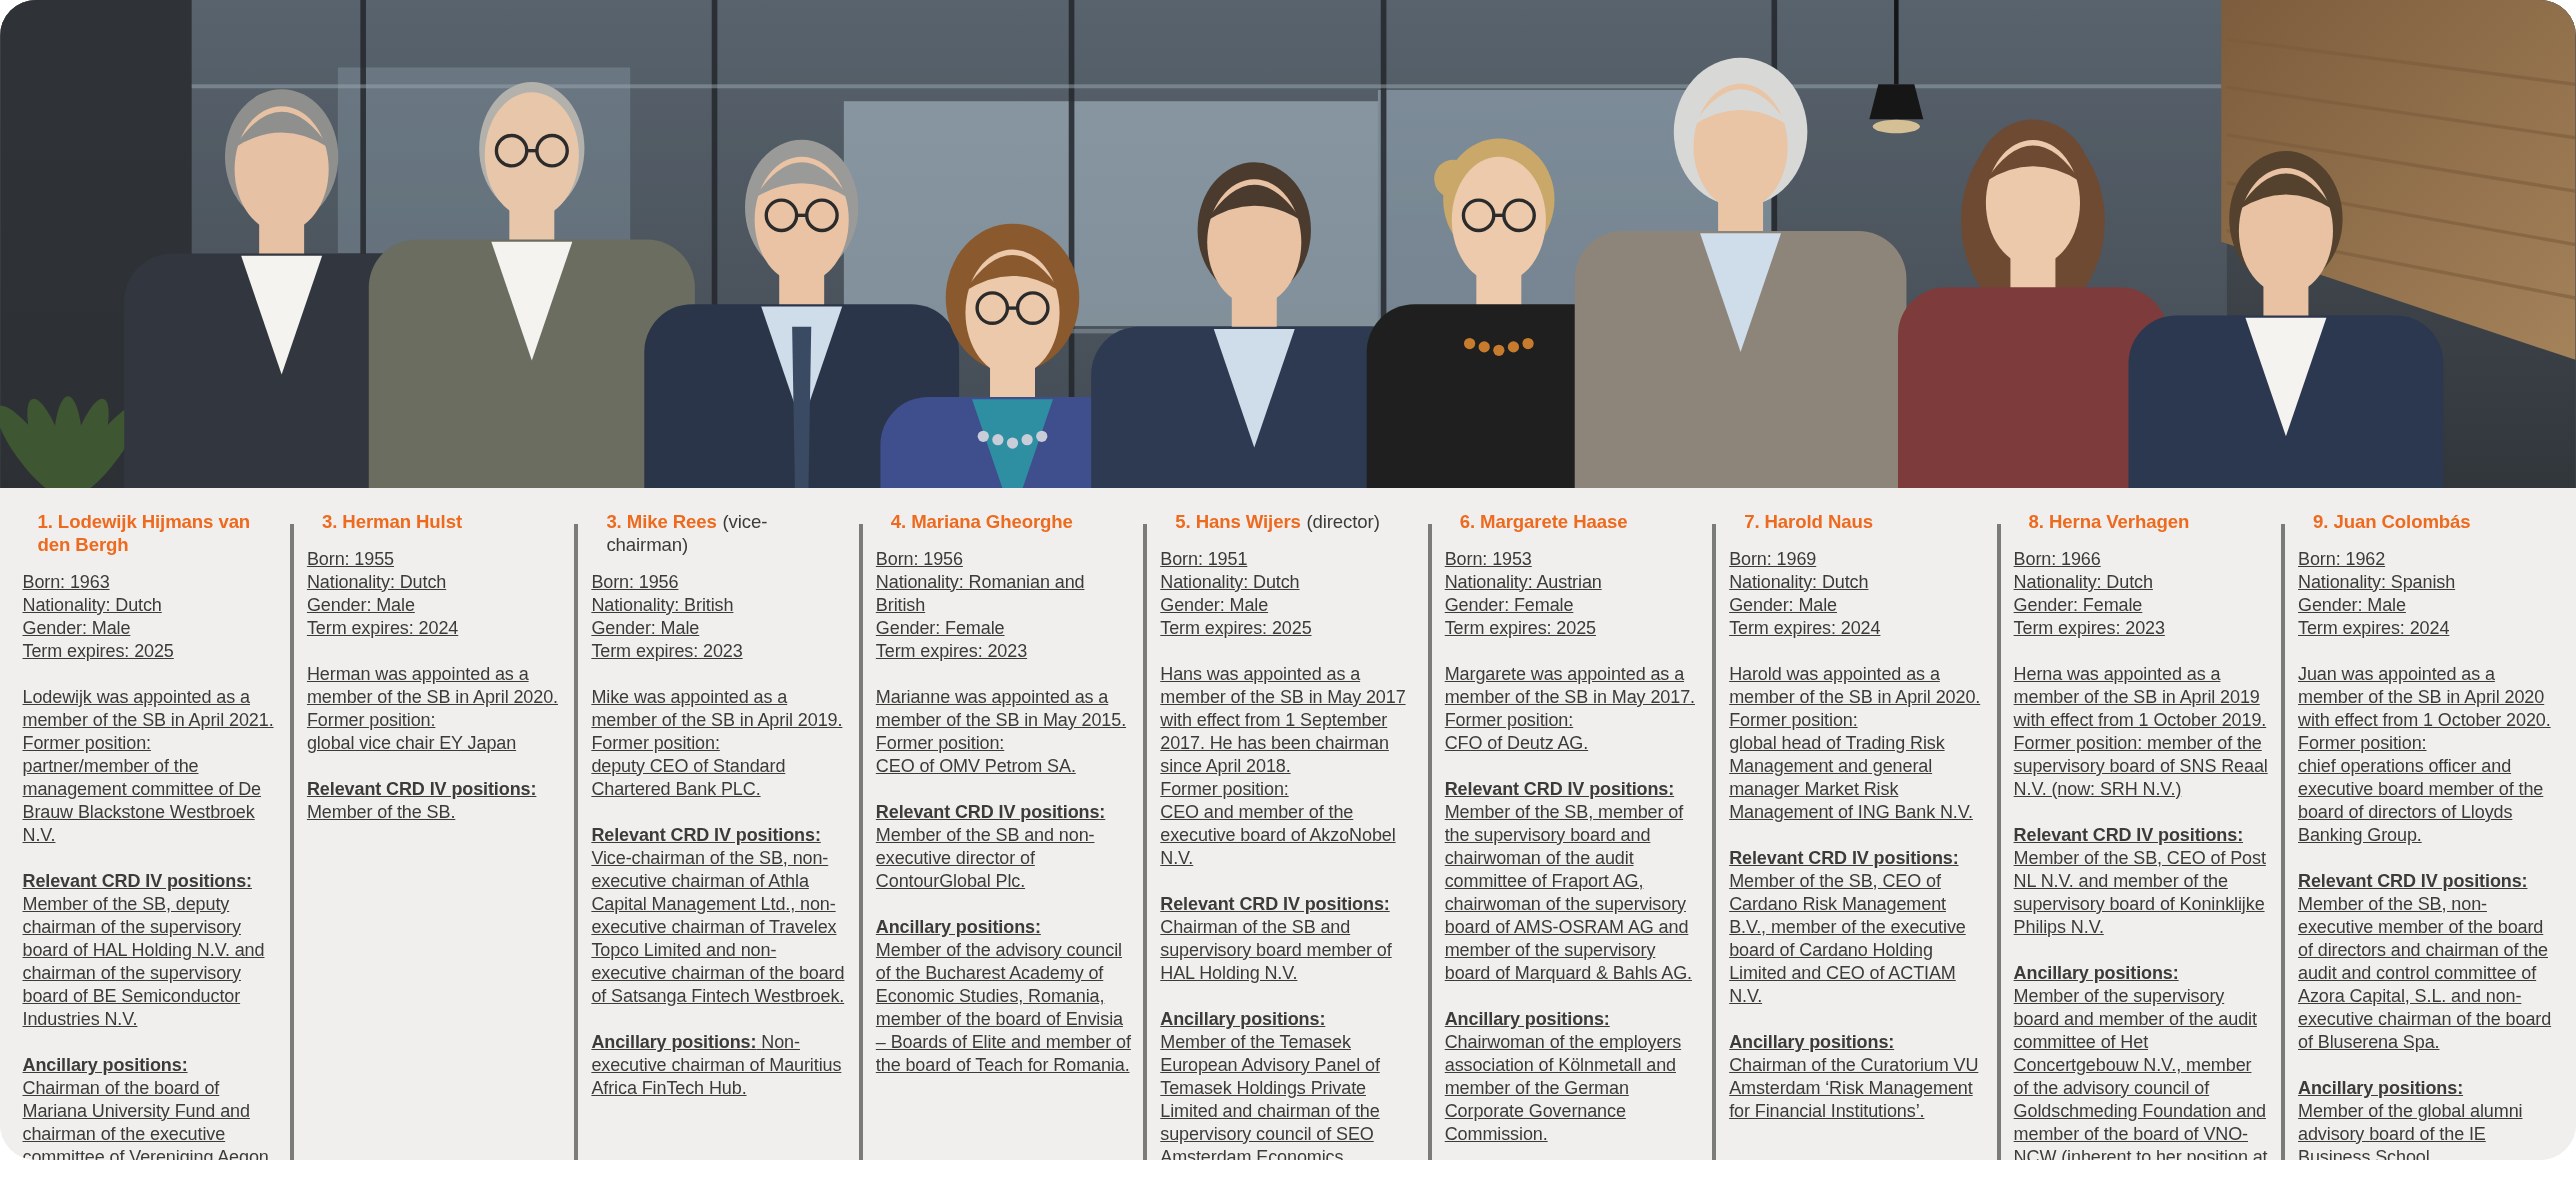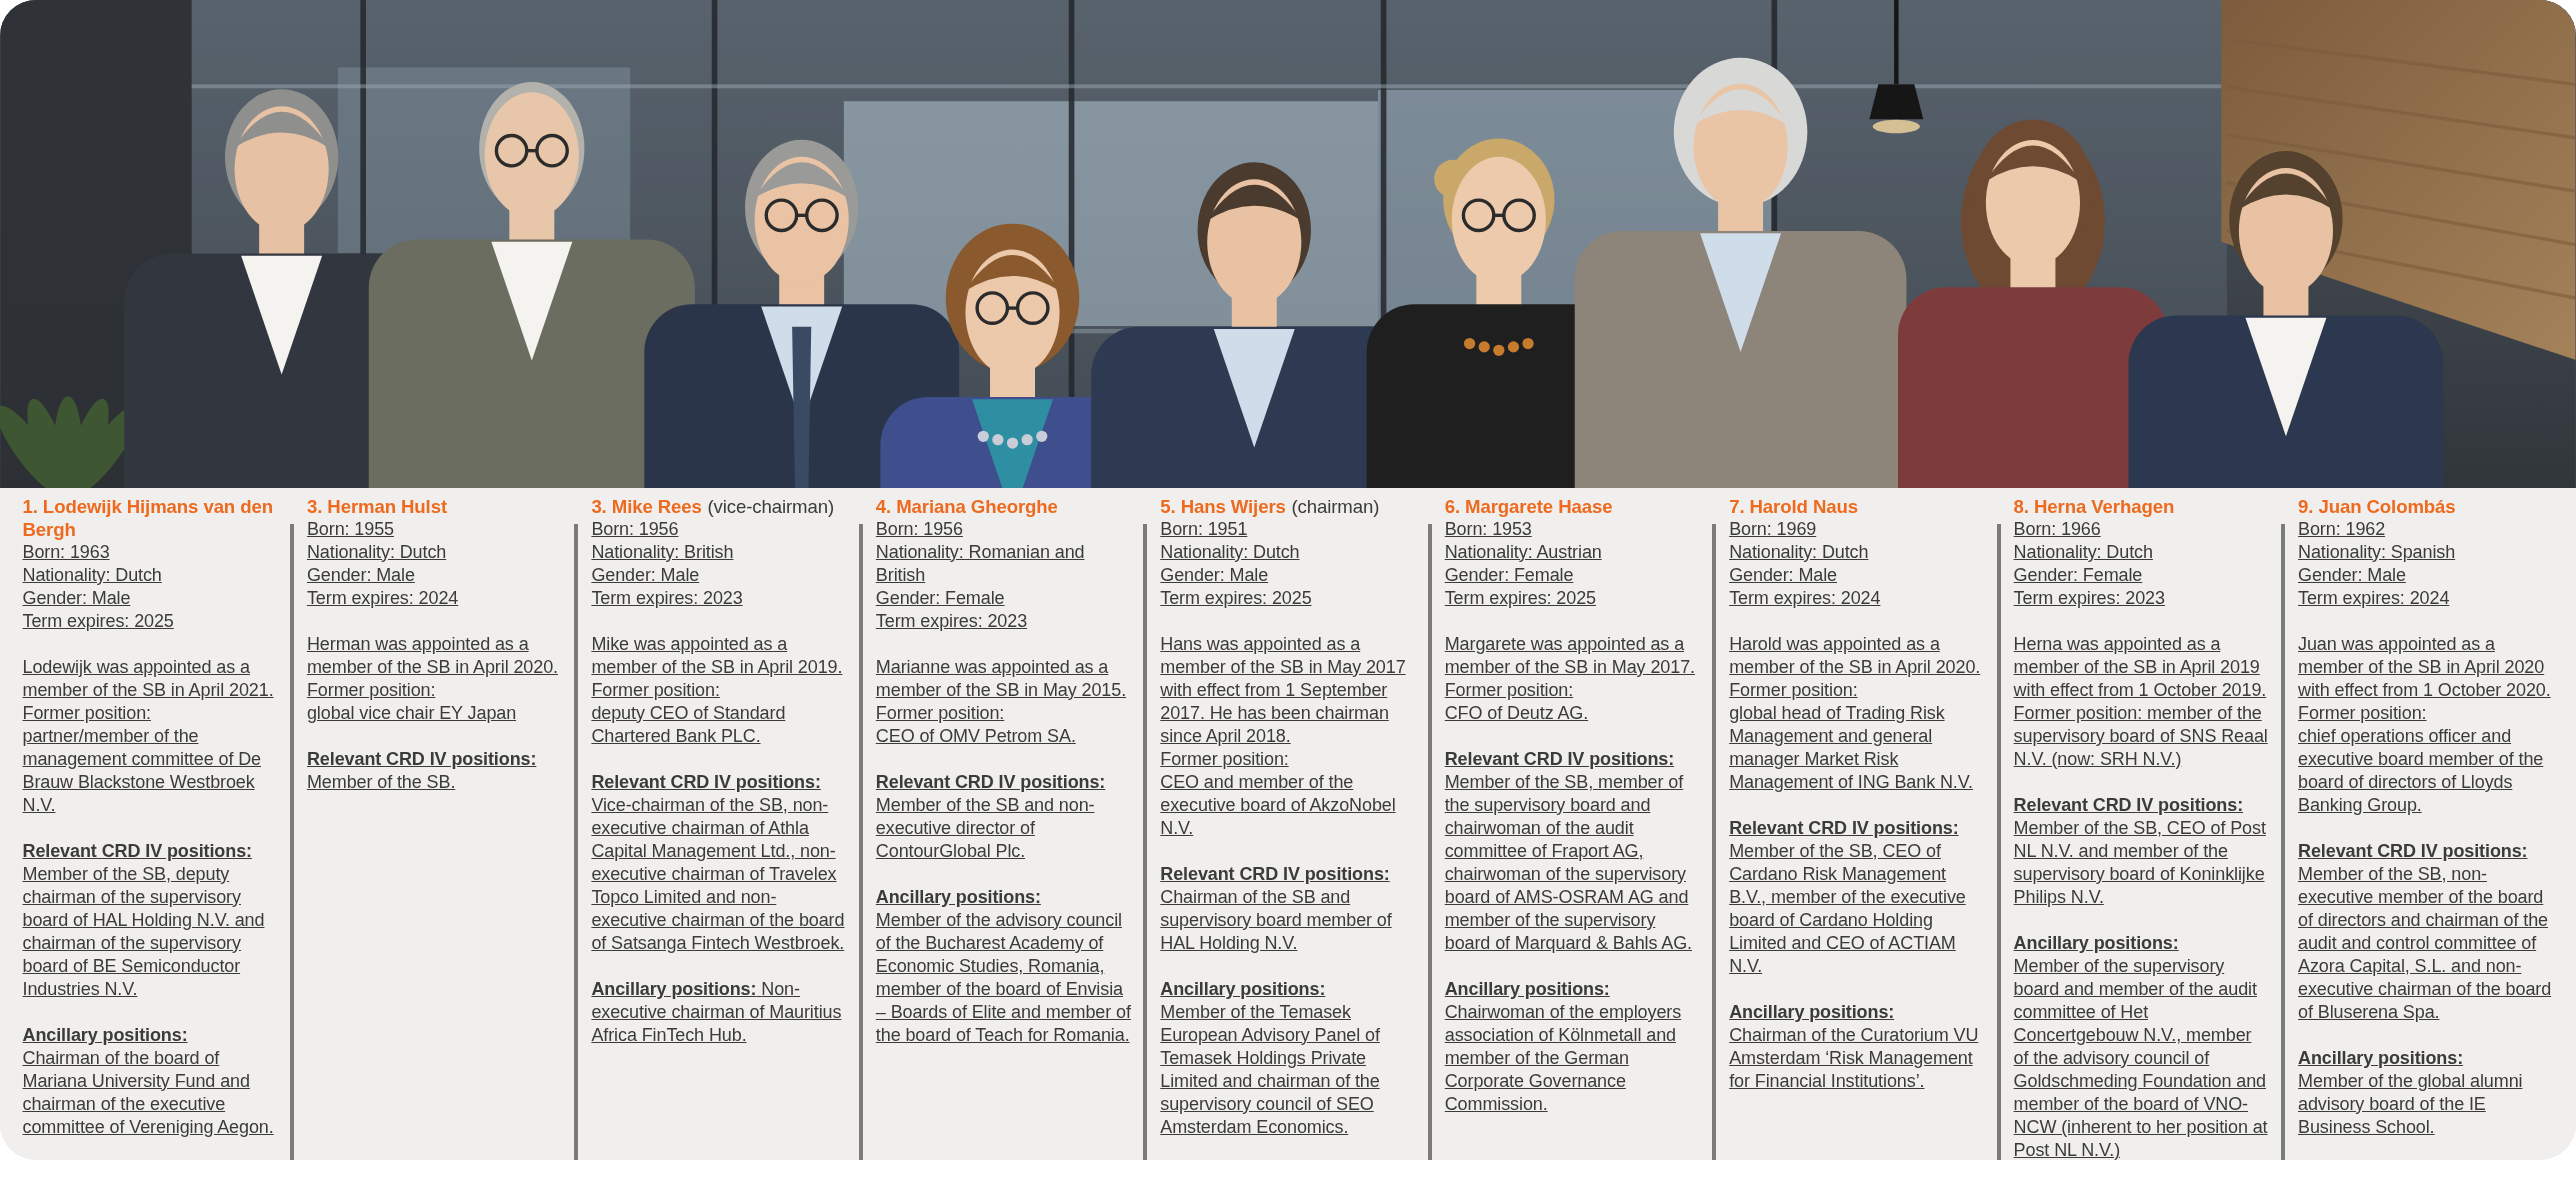--- a/index.html
+++ b/index.html
@@ -7,21 +7,21 @@
         font-family:"Liberation Sans","DejaVu Sans",sans-serif;}
   .card{width:2576px;height:1160px;border-radius:36px;overflow:hidden;background:#F0EFED;}
   .photo{width:2576px;height:488px;display:block;position:relative;background:#41464b;}
   .photo svg{display:block;}
   .panel{box-sizing:border-box;height:672px;display:grid;
          grid-template-columns:repeat(9,1fr);column-gap:29px;
          padding:6.7px 22.5px 0 22.5px;background:#F0EFED;}
   .member{position:relative;color:#3B3B3A;font-size:18px;line-height:23px;letter-spacing:-0.1px;}
   .member + .member::before{content:"";position:absolute;left:-17px;top:29px;bottom:15.7px;
          width:3.9px;background:#7B7B79;}
-  .member h3{margin:0;font-size:18.6px;line-height:23px;font-weight:bold;}
+  .member h3{margin:15px;font-size:18.6px;line-height:23px;font-weight:bold;}
   .member h3 .orange{color:#ED6A1E;}
   .member h3 .suffix{color:#3B3B3A;font-weight:normal;margin-left:5.6px;text-align:center;}
   .member p{margin:0 0 23px 0;text-decoration:underline;}
   .member p.meta{margin-bottom:23px;}
   .member strong{font-weight:bold;color:#3B3B3A;}
 </style>
 </head>
 <body>
 
 <div class="page">
@@ -169,21 +169,21 @@
 
   <article class="member">
     <h3><span class="orange">4. Mariana Gheorghe</span></h3>
     <p class="meta">Born: 1956<br>Nationality: Romanian and British<br>Gender: Female<br>Term expires: 2023</p>
     <p class="bio">Marianne was appointed as a member of the SB in May 2015.<br>Former position:<br>CEO of OMV Petrom SA.</p>
     <p class="sec"><strong>Relevant CRD IV positions:</strong><br><span>Member of the SB and non-executive director of ContourGlobal Plc.</span></p>
     <p class="sec"><strong>Ancillary positions:</strong><br><span>Member of the advisory council of the Bucharest Academy of Economic Studies, Romania, member of the board of Envisia – Boards of Elite and member of the board of Teach for Romania.</span></p>
   </article>
 
   <article class="member">
-    <h3><span class="orange">5. Hans Wijers</span><span class="suffix">(chairman)</span></h3>
+    <h3><span class="orange">5. Hans Wijers</span><span class="suffix">(director)</span></h3>
     <p class="meta">Born: 1951<br>Nationality: Dutch<br>Gender: Male<br>Term expires: 2025</p>
     <p class="bio">Hans was appointed as a member of the SB in May 2017 with effect from 1 September 2017. He has been chairman since April 2018.<br>Former position:<br>CEO and member of the executive board of AkzoNobel N.V.</p>
     <p class="sec"><strong>Relevant CRD IV positions:</strong><br><span>Chairman of the SB and supervisory board member of HAL Holding N.V.</span></p>
     <p class="sec"><strong>Ancillary positions:</strong><br><span>Member of the Temasek European Advisory Panel of Temasek Holdings Private Limited and chairman of the supervisory council of SEO Amsterdam Economics.</span></p>
   </article>
 
   <article class="member">
     <h3><span class="orange">6. Margarete Haase</span></h3>
     <p class="meta">Born: 1953<br>Nationality: Austrian<br>Gender: Female<br>Term expires: 2025</p>
     <p class="bio">Margarete was appointed as a member of the SB in May 2017.<br>Former position:<br>CFO of Deutz AG.</p>

